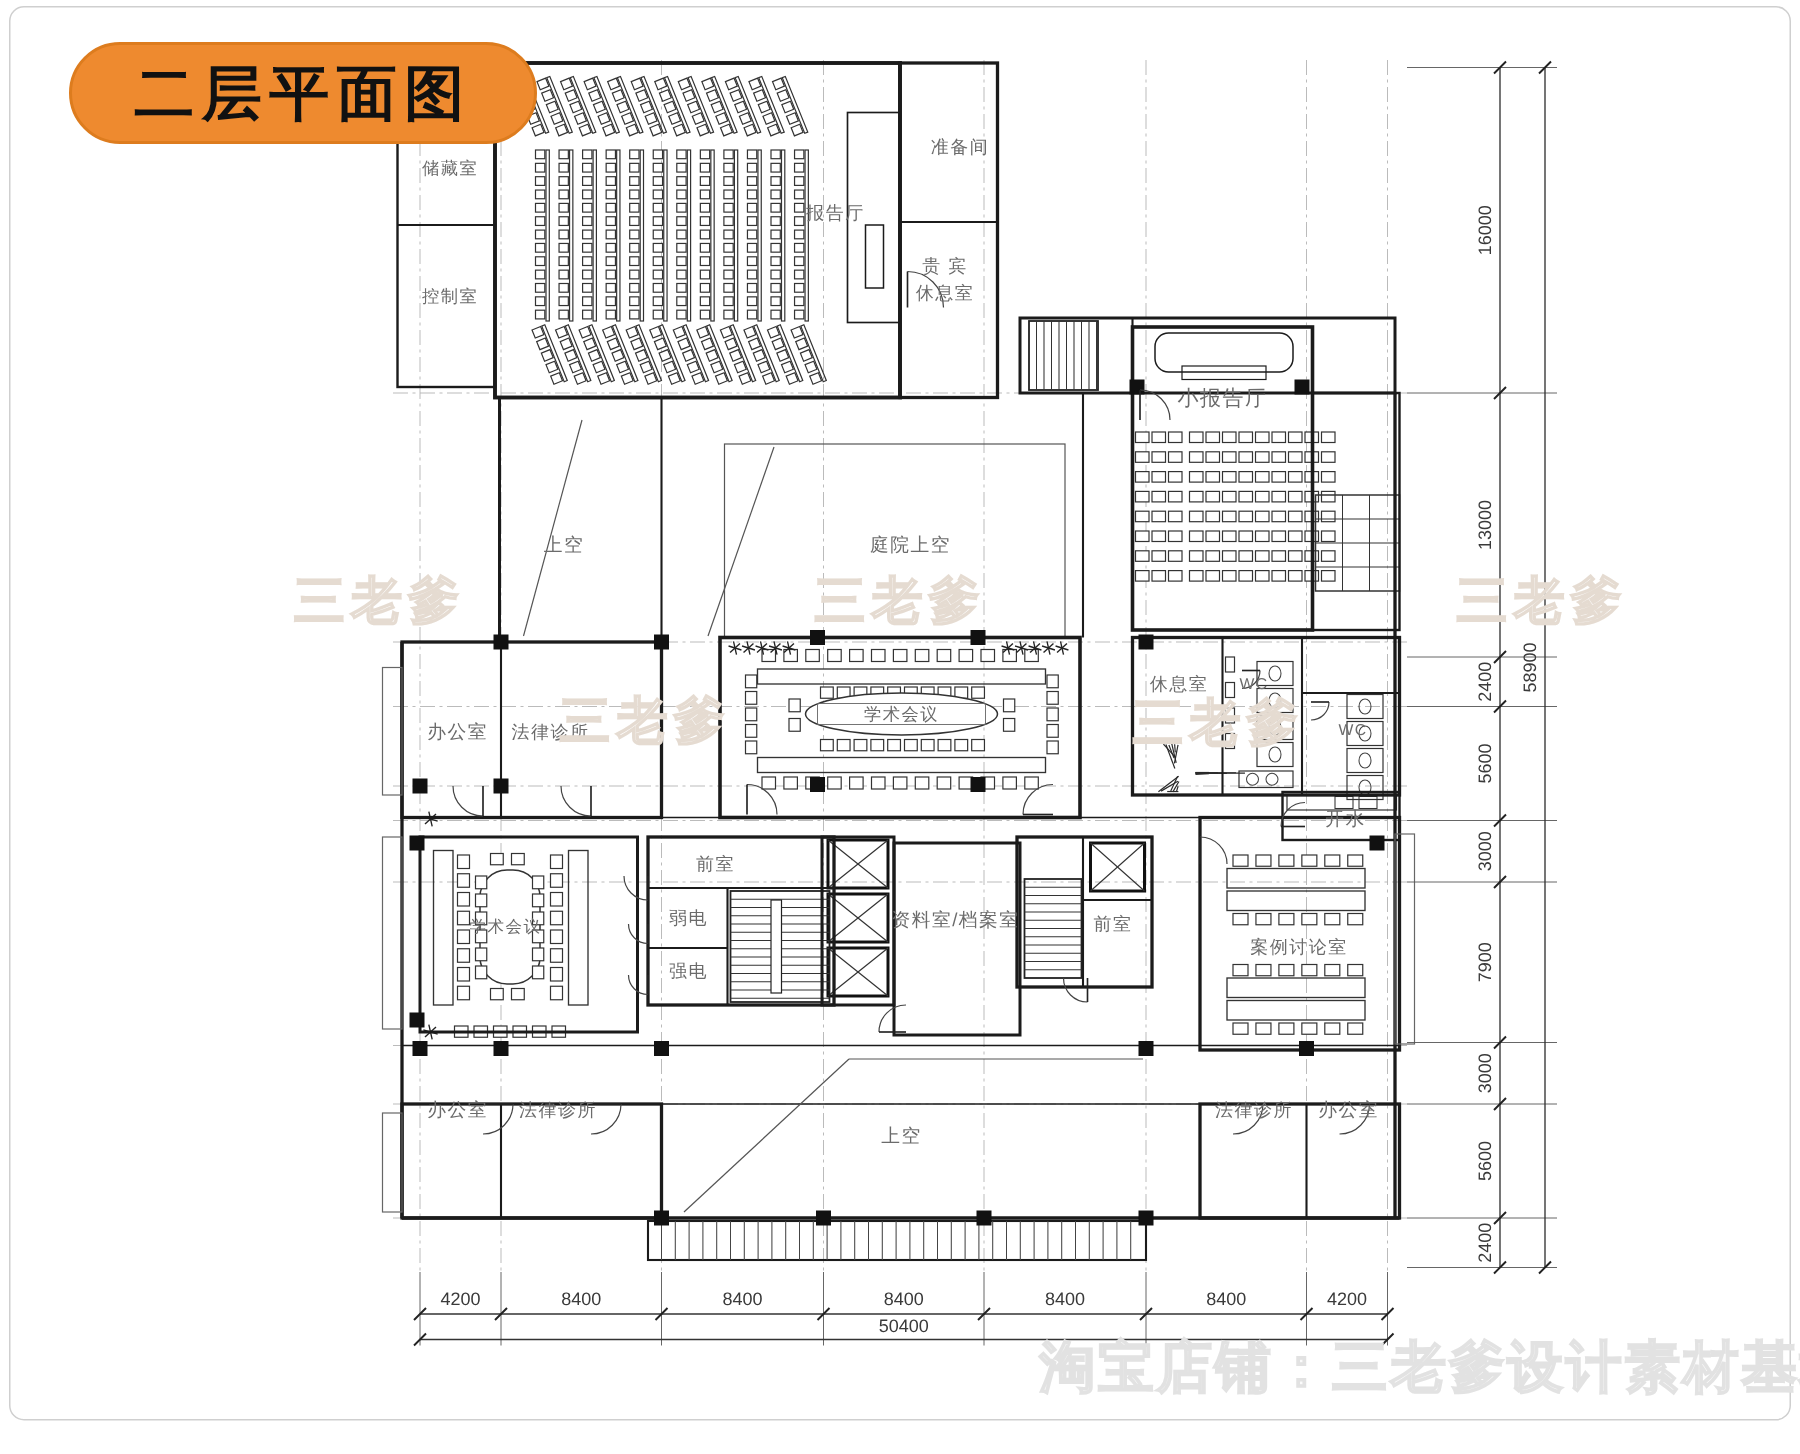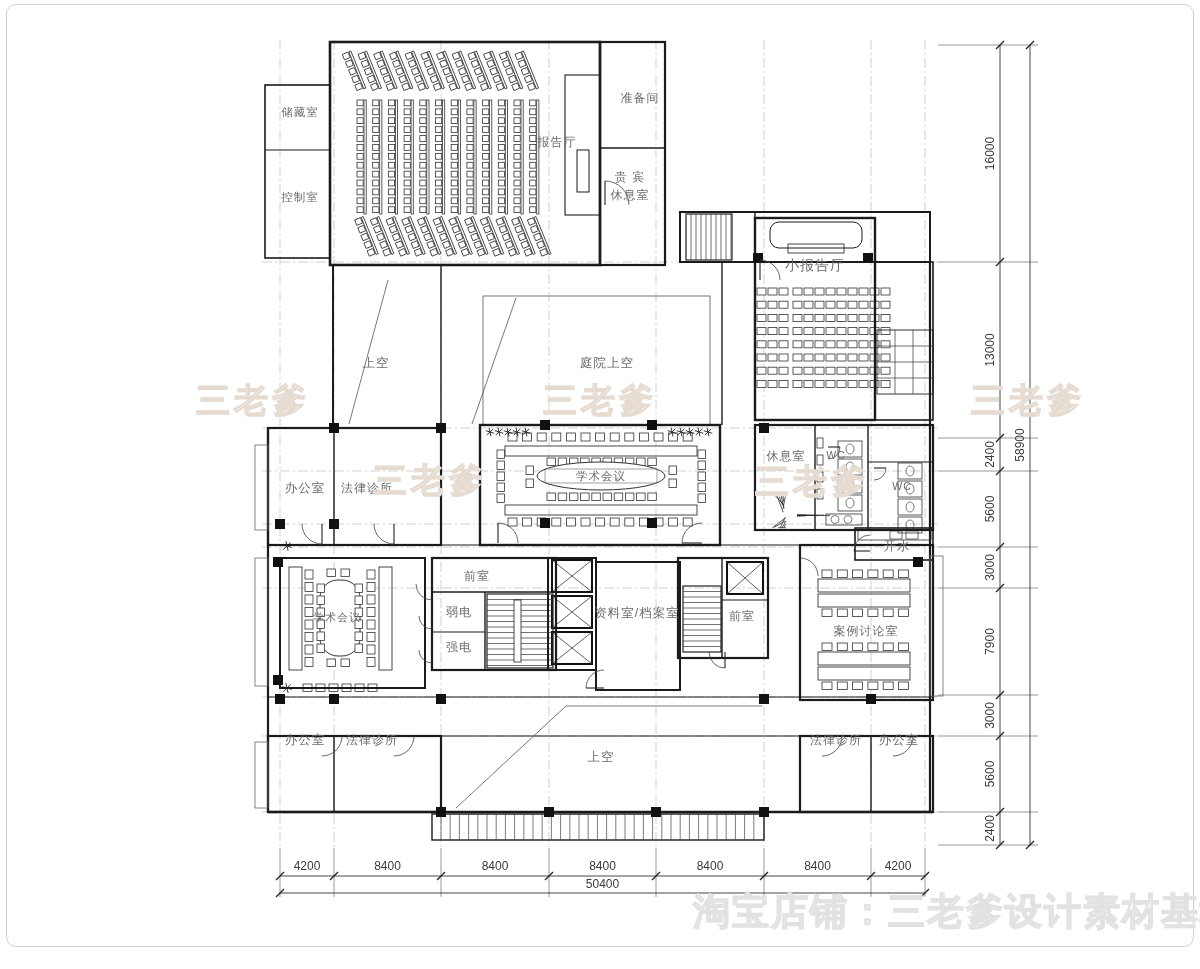--- a/index.html
+++ b/index.html
@@ -12,20 +12,23 @@
          display:flex;align-items:center;justify-content:center;z-index:5;}
   .badge span{font-size:40px;font-weight:bold;color:#111;letter-spacing:5px;}
   svg.plan{position:absolute;left:0;top:0;z-index:2;}
   svg text{font-family:"Liberation Sans",sans-serif;}
 </style>
 </head>
 <body>
 
 <div class="stage">
   <div class="frame"></div>
+  <div class="badge">
+    <span>二层平面图</span>
+  </div>
   <svg class="plan" id="plansvg" width="1200" height="969" viewBox="0 0 1200 969">
     <g id="G">
         <line x1="280" y1="40" x2="280" y2="848" stroke="#b3b3b3" stroke-width="0.6" stroke-dasharray="10 3 2 3"></line>
         <line x1="334" y1="40" x2="334" y2="848" stroke="#b3b3b3" stroke-width="0.6" stroke-dasharray="10 3 2 3"></line>
         <line x1="441" y1="40" x2="441" y2="848" stroke="#b3b3b3" stroke-width="0.6" stroke-dasharray="10 3 2 3"></line>
         <line x1="549" y1="40" x2="549" y2="848" stroke="#b3b3b3" stroke-width="0.6" stroke-dasharray="10 3 2 3"></line>
         <line x1="656" y1="40" x2="656" y2="848" stroke="#b3b3b3" stroke-width="0.6" stroke-dasharray="10 3 2 3"></line>
         <line x1="764" y1="40" x2="764" y2="848" stroke="#b3b3b3" stroke-width="0.6" stroke-dasharray="10 3 2 3"></line>
         <line x1="871" y1="40" x2="871" y2="848" stroke="#b3b3b3" stroke-width="0.6" stroke-dasharray="10 3 2 3"></line>
         <line x1="925" y1="40" x2="925" y2="848" stroke="#b3b3b3" stroke-width="0.6" stroke-dasharray="10 3 2 3"></line>

